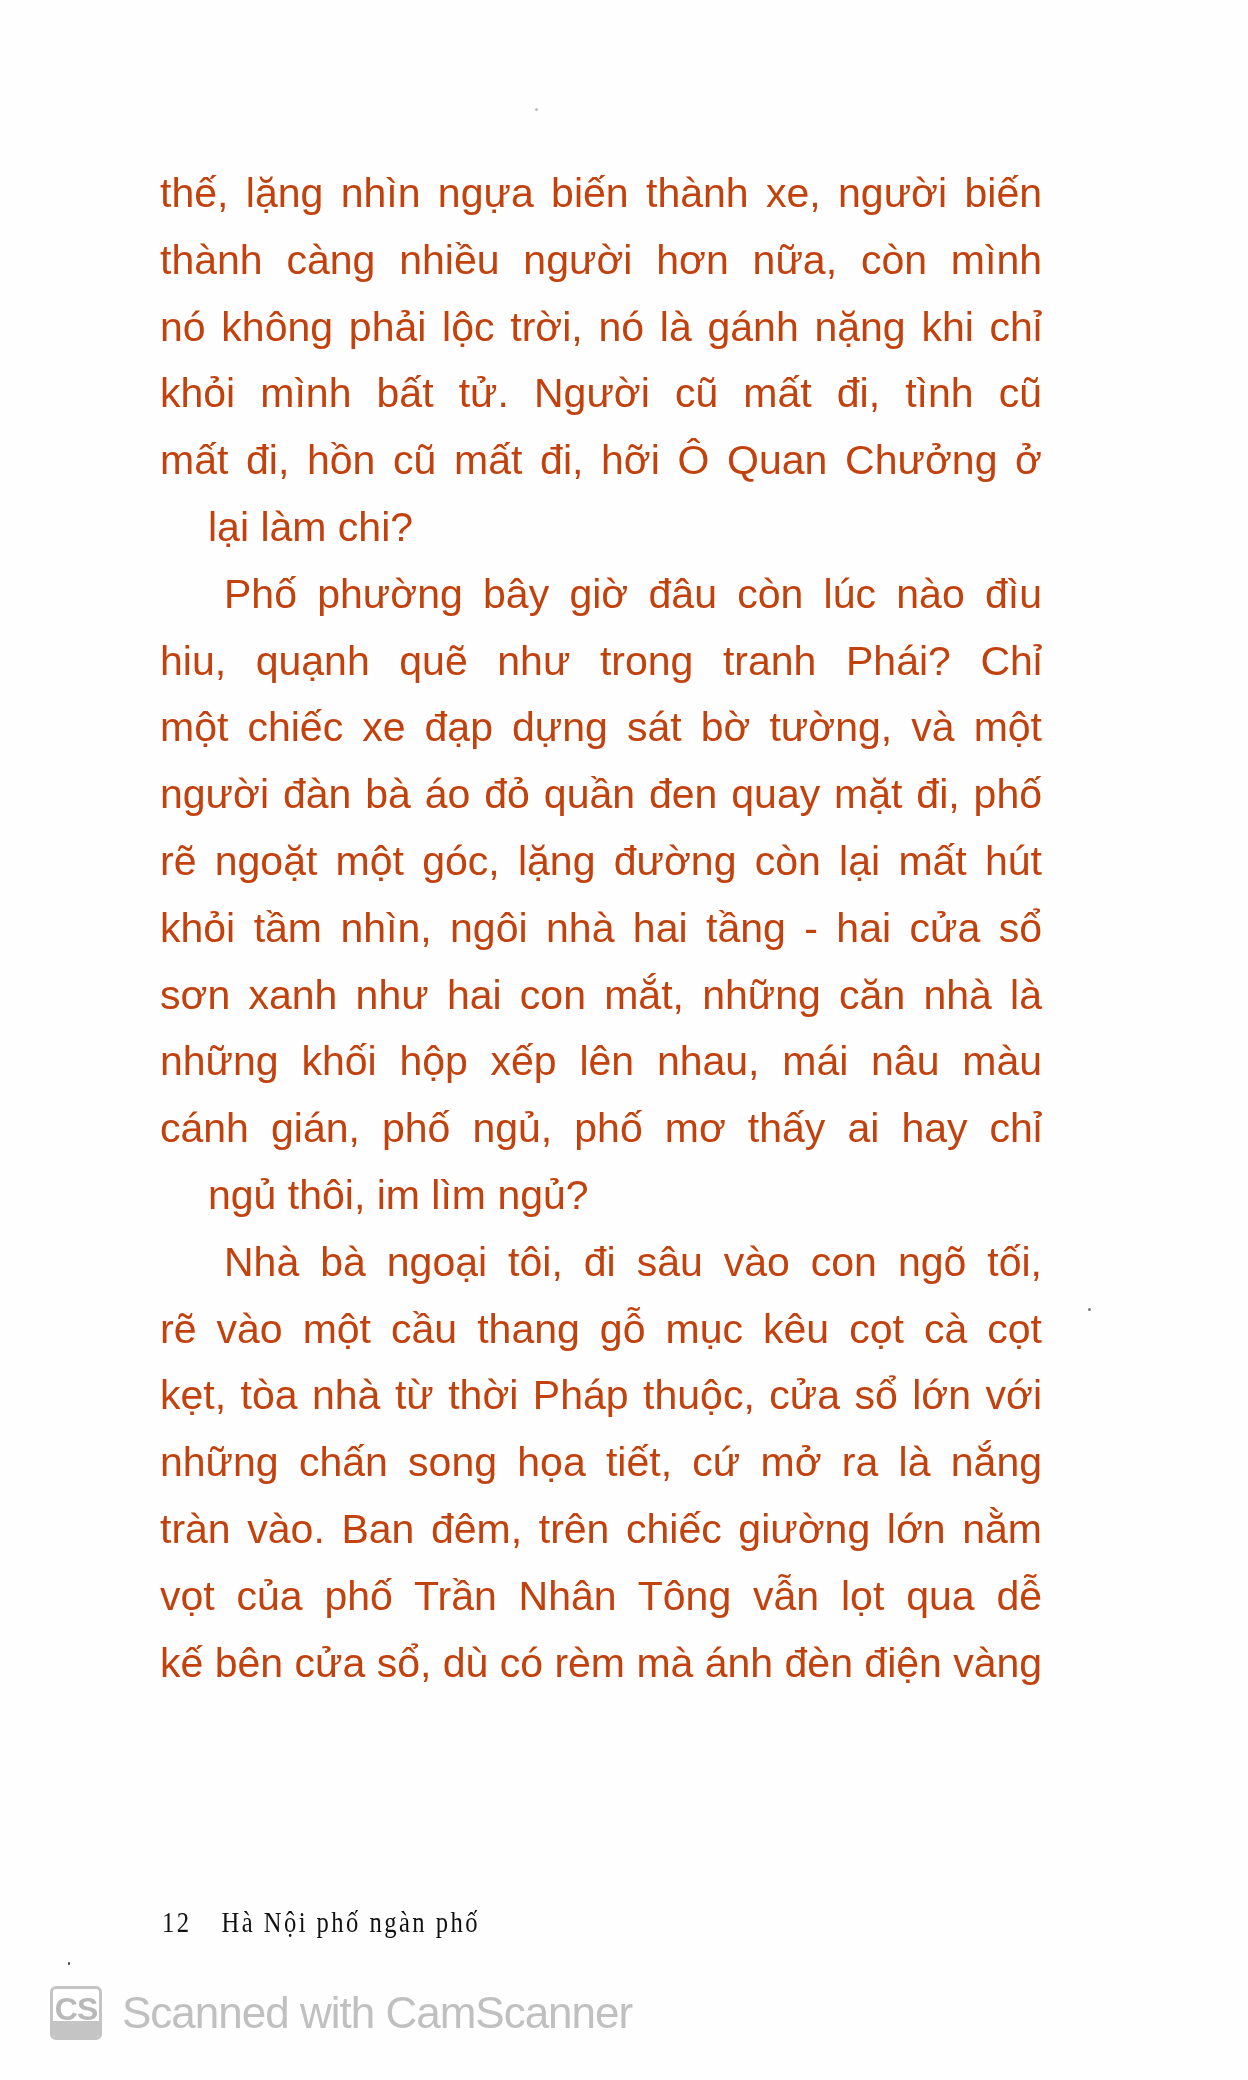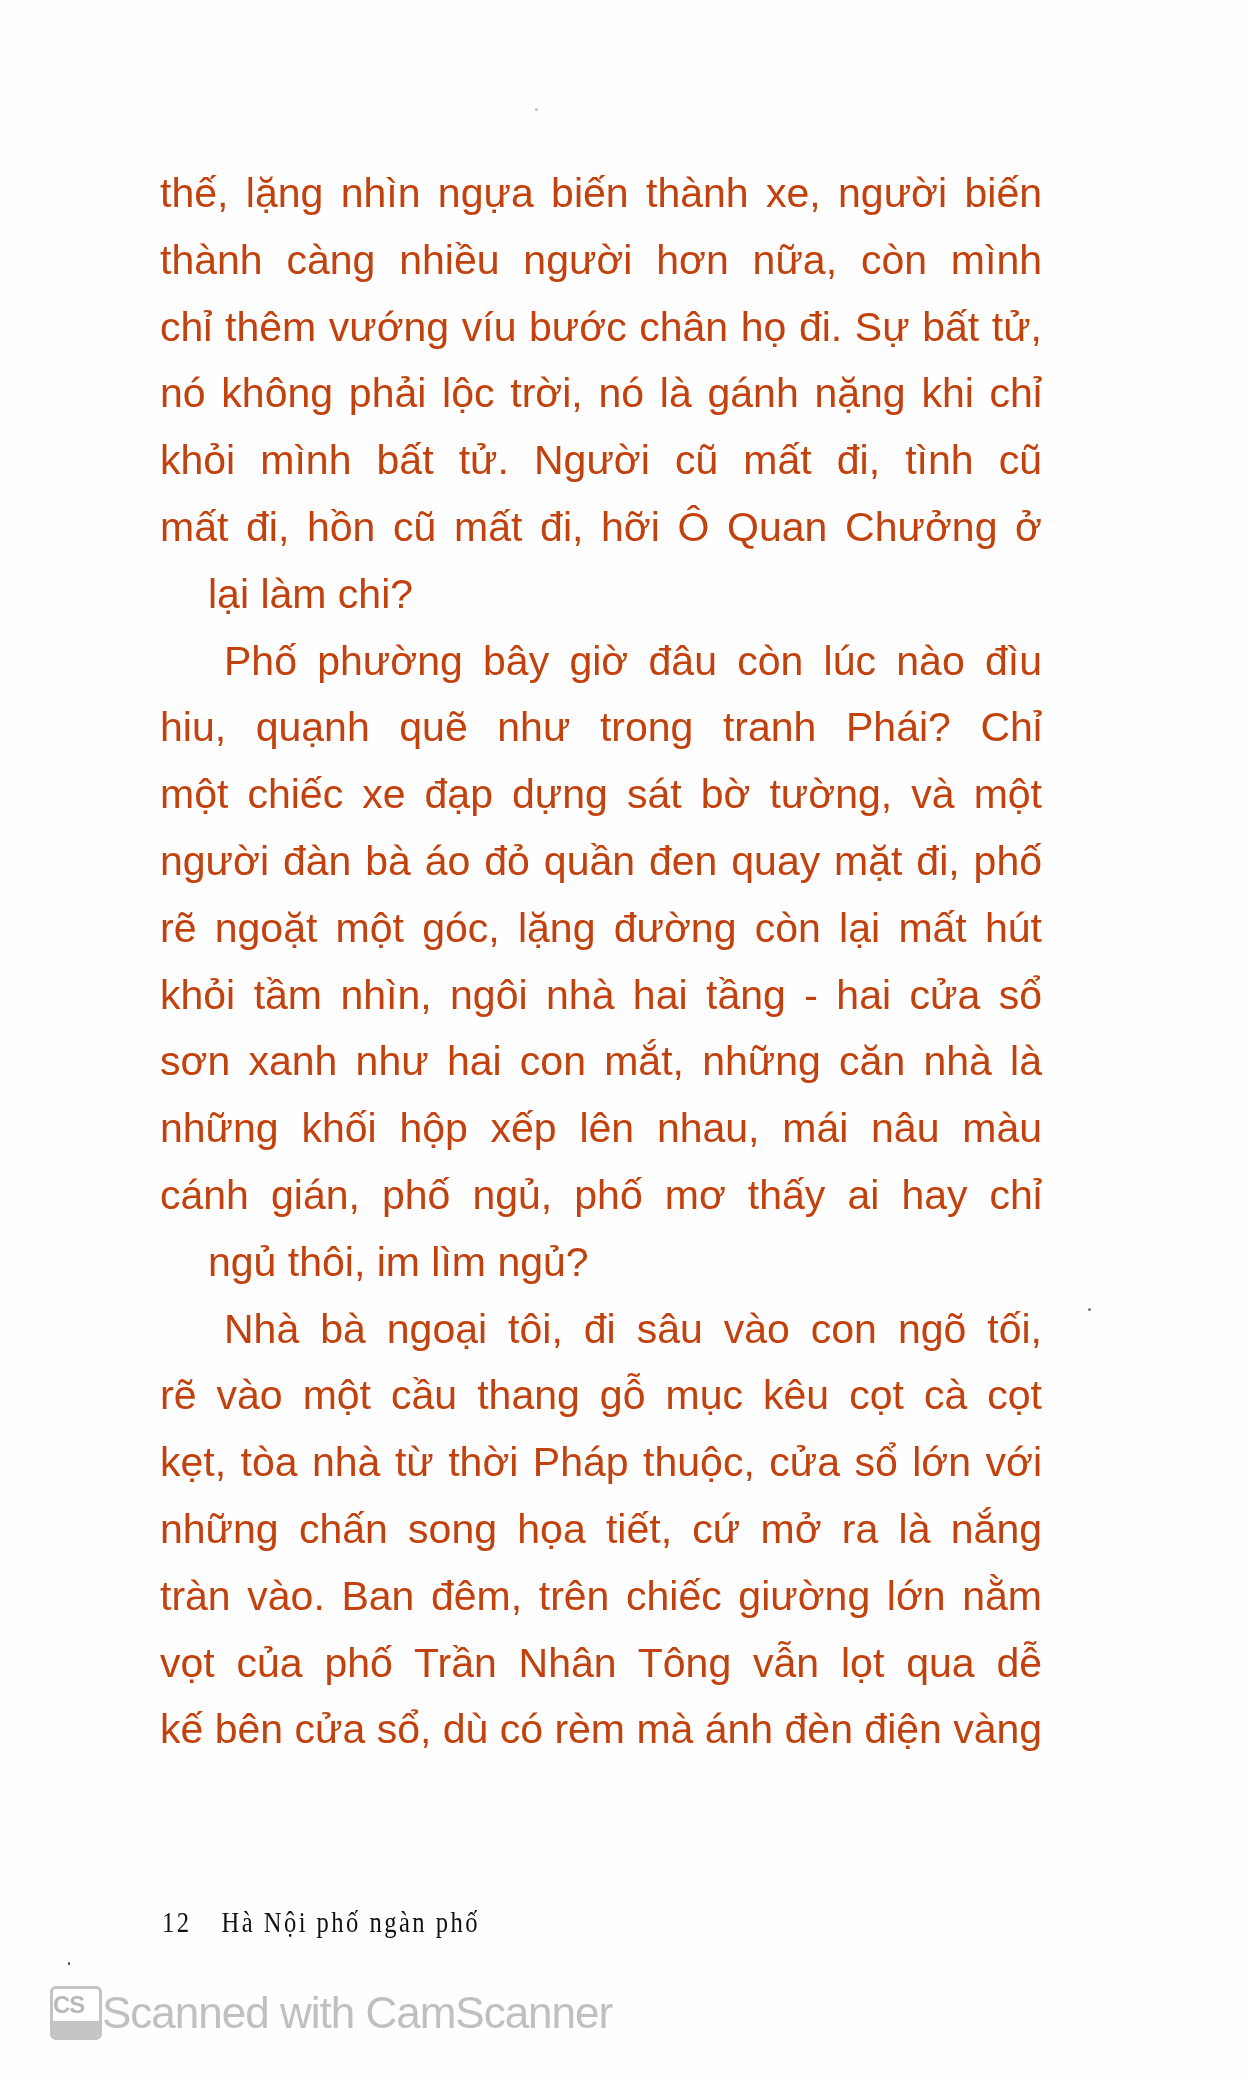--- a/index.html
+++ b/index.html
@@ -22,45 +22,44 @@
     transform:scaleX(0.82); transform-origin:left center;
   }
   .footer .num { margin-right:26px; }
   .speck { position:absolute; width:3px; height:3px; border-radius:50%; background:#777; }
   .watermark { position:absolute; left:50px; top:1985px; height:56px; display:flex; align-items:center; }
   .cs-logo {
     width:52px; height:54px; border:3px solid #c4c4c4; border-radius:6px;
     box-sizing:border-box; position:relative; overflow:hidden; background:#fff;
   }
   .cs-logo .cs-letters {
-    position:absolute; left:0; right:0; top:2px; 
+    position:absolute; left:0; right:0; top:2px; text-align:center;
     font-family:"Liberation Sans","DejaVu Sans",sans-serif; font-weight:bold;
-    font-size:24px; color:#b9b9b9; letter-spacing:-1px;
+    font-size:32px; color:#b9b9b9; letter-spacing:-1px;
   }
   .cs-logo .cs-bar { position:absolute; left:0; right:0; bottom:0; height:16px; background:#c4c4c4; }
   .wm-text {
-    font-family:"Liberation Sans","DejaVu Sans",sans-serif;
+    margin-left:20px; font-family:"Liberation Sans","DejaVu Sans",sans-serif;
     font-size:44px; color:#c0c0c0; letter-spacing:-1px;
   }
 </style>
 </head>
 <body>
 
 <div class="page">
 
   <div class="speck" style="left:535px;top:108px;background:#bbb;"></div>
   <div class="speck" style="left:1088px;top:1308px;"></div>
   <div class="speck" style="left:68px;top:1962px;width:2px;height:3px;background:#333;"></div>
 
   <div class="text-block">
 
     <div>
       <span class="line">thế, lặng nhìn ngựa biến thành xe, người biến</span>
       <span class="line">thành càng nhiều người hơn nữa, còn mình</span>
-      <span class="line">chỉ thêm vướng víu bước chân họ đi. Sự bất tử,</span>
       <span class="line">nó không phải lộc trời, nó là gánh nặng khi chỉ</span>
       <span class="line">khỏi mình bất tử. Người cũ mất đi, tình cũ</span>
       <span class="line">mất đi, hồn cũ mất đi, hỡi Ô Quan Chưởng ở</span>
       <span class="line last">lại làm chi?</span>
     </div>
 
     <div>
       <span class="line indent">Phố phường bây giờ đâu còn lúc nào đìu</span>
       <span class="line">hiu, quạnh quẽ như trong tranh Phái? Chỉ</span>
       <span class="line">một chiếc xe đạp dựng sát bờ tường, và một</span>

